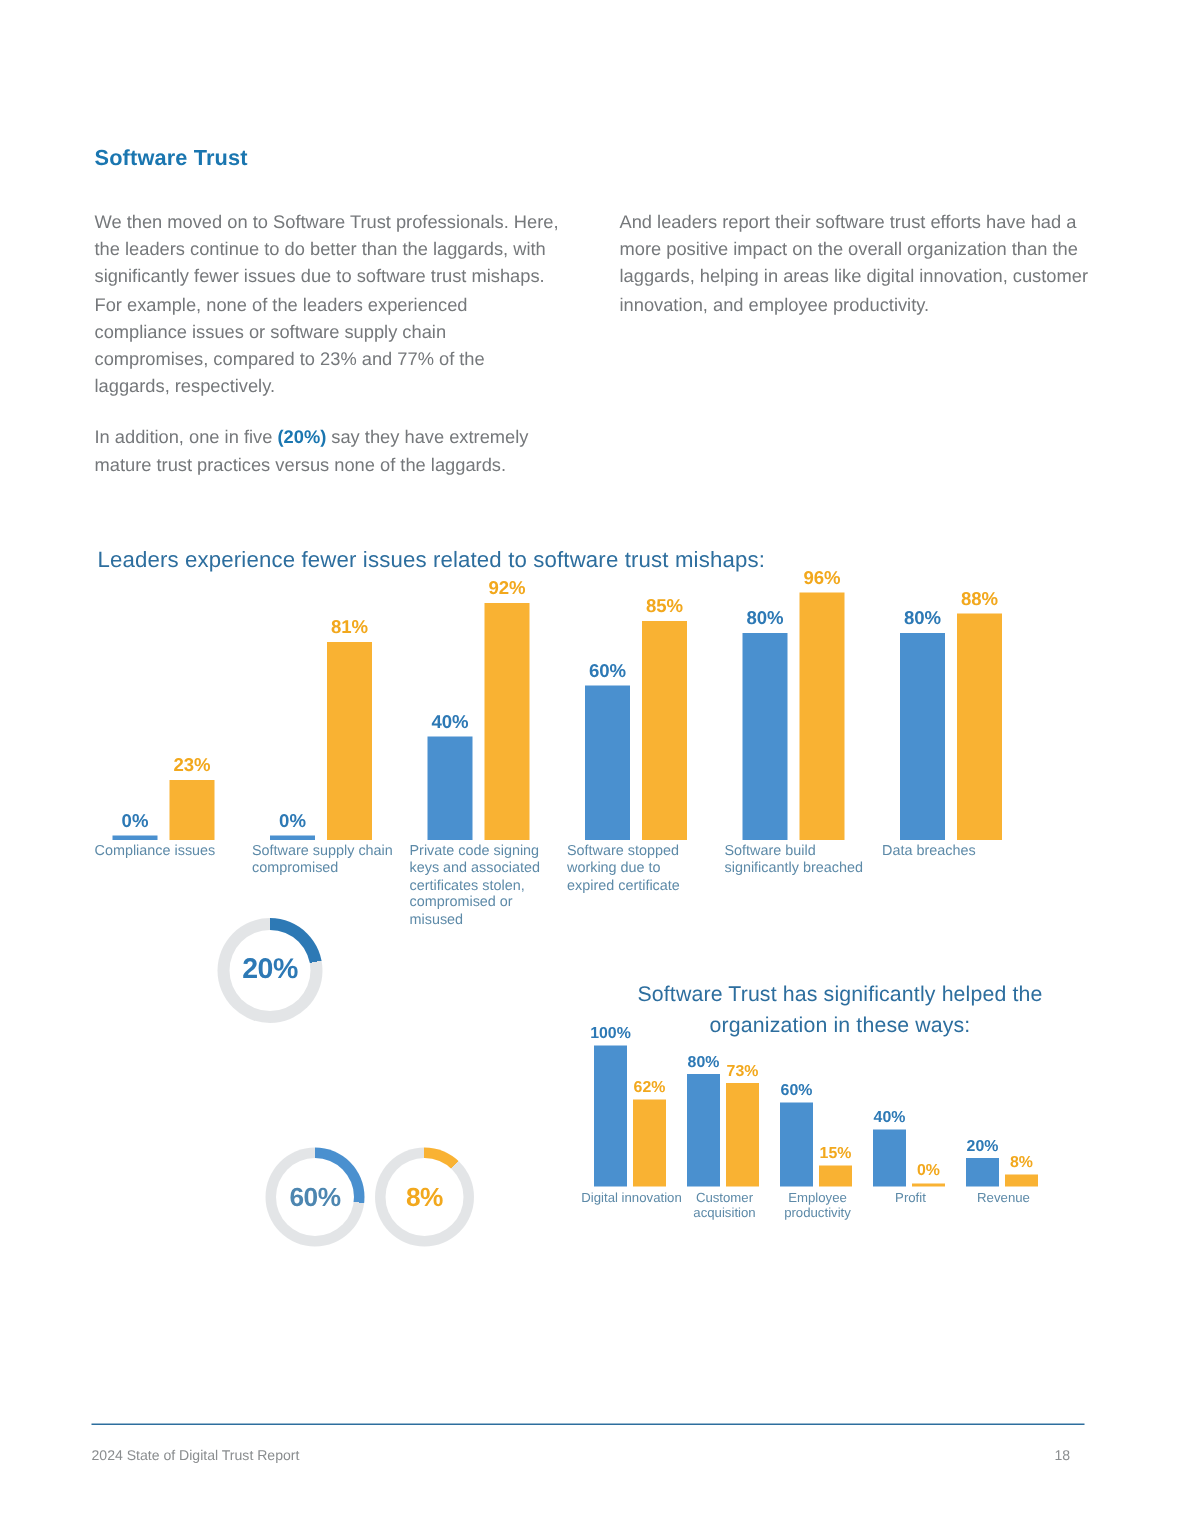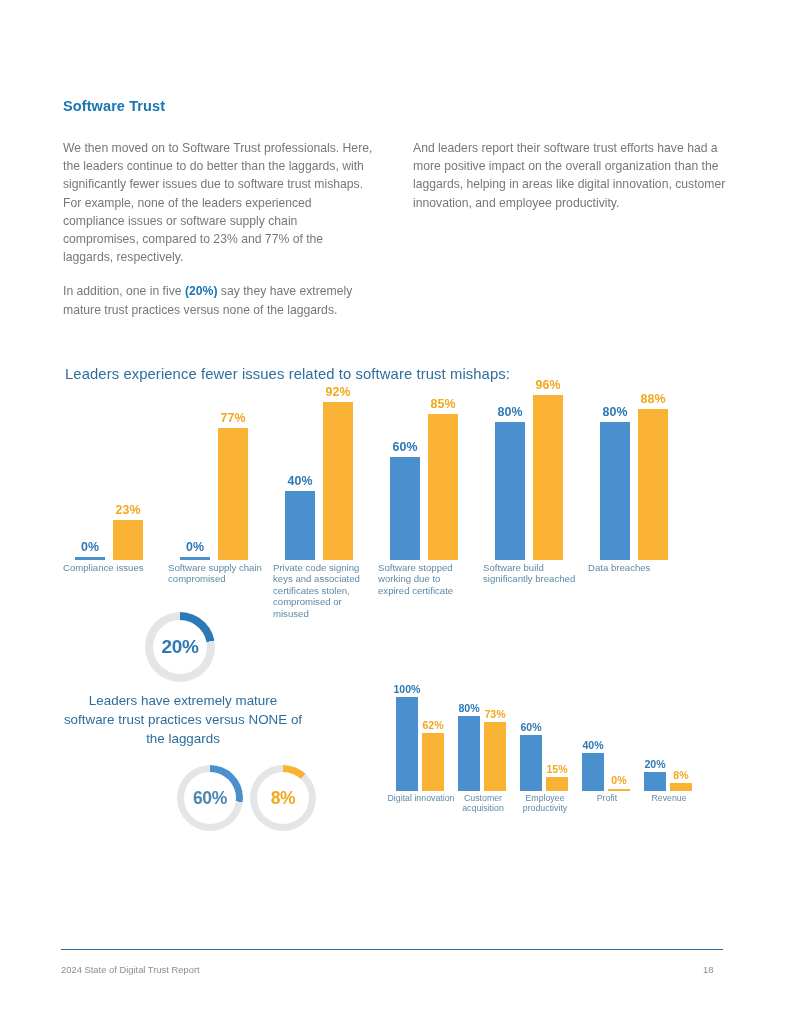--- a/index.html
+++ b/index.html
@@ -150,21 +150,21 @@
         <div class="cat">Compliance issues</div>
       </div>
       <div class="grp" style="left: 117px; width: 72px;">
         <div class="plot">
           <div class="bar blue zero" style="left: 0px; width: 30px;">
             <div class="fill" style="height: 0px;"></div>
             <div class="vlabel" style="bottom: 6px;">0%</div>
           </div>
           <div class="bar orange" style="left: 38px; width: 30px;">
             <div class="fill" style="height: 132.44px;"></div>
-            <div class="vlabel" style="bottom: 135.44px;">77%</div>
+            <div class="vlabel" style="bottom: 135.44px;">81%</div>
           </div>
         </div>
         <div class="cat">Software supply chain compromised</div>
       </div>
       <div class="grp" style="left: 222px; width: 72px;">
         <div class="plot">
           <div class="bar blue" style="left: 0px; width: 30px;">
             <div class="fill" style="height: 68.8px;"></div>
             <div class="vlabel" style="bottom: 71.8px;">40%</div>
           </div>
@@ -215,35 +215,35 @@
         <div class="cat">Data breaches</div>
       </div>
     </div>
 
   <div class="donut" id="donut-20">
     <div class="ring" style="background: conic-gradient(rgb(45, 121, 181) 0deg, rgb(45, 121, 181) 79.2deg, rgb(227, 229, 231) 79.2deg, rgb(227, 229, 231) 360deg);"></div>
     <div class="hole">
       <span class="val">20%</span>
     </div>
   </div>
-  <div class="donut-caption" id="caption-mature">Leaders have extremely mature software trust practices versus NONE of the laggards</div>
 
   <div class="donut" id="donut-60">
     <div class="ring" style="background: conic-gradient(rgb(74, 144, 207) 0deg, rgb(74, 144, 207) 97.2deg, rgb(227, 229, 231) 97.2deg, rgb(227, 229, 231) 360deg);"></div>
     <div class="hole">
       <span class="val">60%</span>
     </div>
   </div>
   <div class="donut" id="donut-8">
     <div class="ring" style="background: conic-gradient(rgb(249, 178, 51) 0deg, rgb(249, 178, 51) 43.2deg, rgb(227, 229, 231) 43.2deg, rgb(227, 229, 231) 360deg);"></div>
     <div class="hole">
       <span class="val">8%</span>
     </div>
   </div>
 
+  <div class="chart-title" id="ways-chart-title">Software Trust has significantly helped the organization in these ways:</div>
   <div id="ways-chart">
       <div class="wgrp" style="left: 4px; width: 50px;">
         <div class="wplot">
           <div class="wbar blue" style="left: 0px; width: 22px;">
             <div class="fill" style="height: 94px;"></div>
             <div class="vlabel" style="bottom: 96px;">100%</div>
           </div>
           <div class="wbar orange" style="left: 26px; width: 22px;">
             <div class="fill" style="height: 58.28px;"></div>
             <div class="vlabel" style="bottom: 60.28px; text-align: center;">62%</div>

